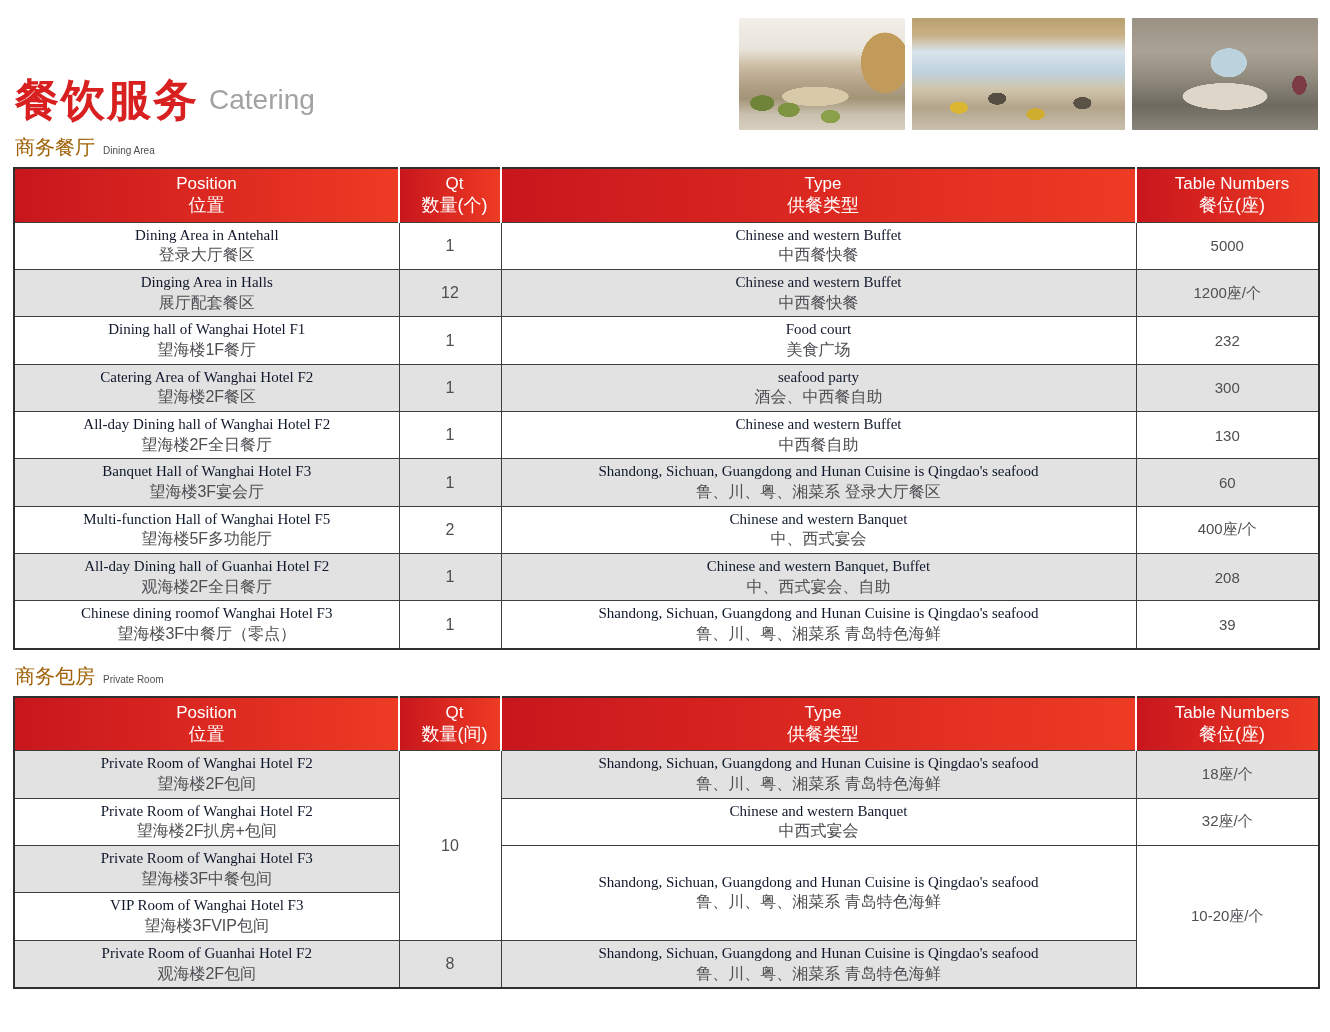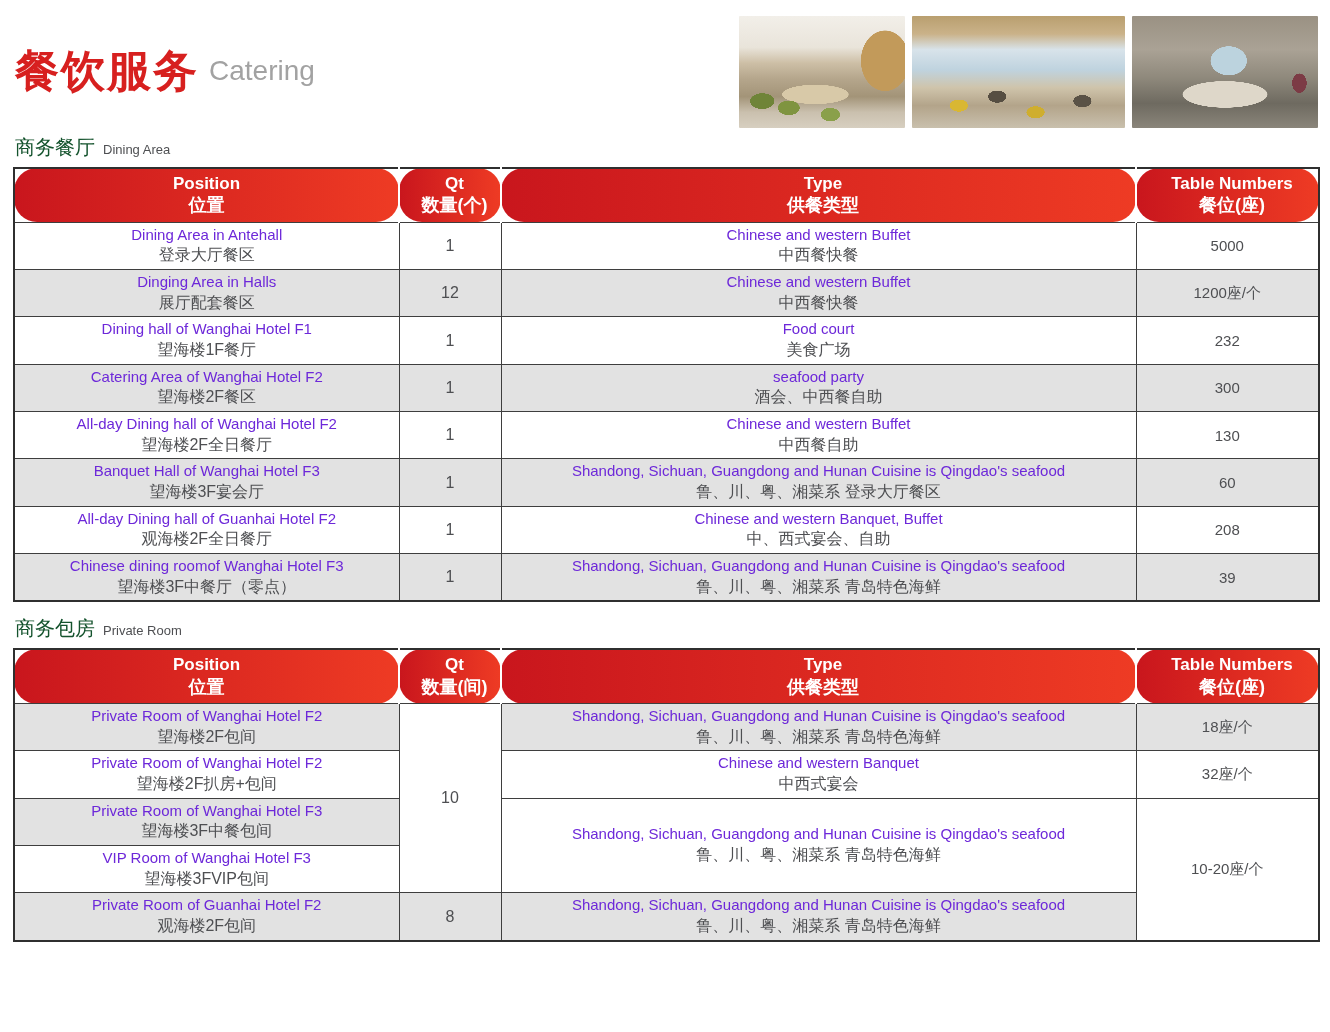--- a/index.html
+++ b/index.html
@@ -6,21 +6,21 @@
   html,body { background:#ffffff; }
   body {
     width:1330px; height:1032px;
     font-family:"Liberation Sans", sans-serif;
     color:#4e4f52;
     overflow:hidden;
   }
   .page { padding:0 12px 0 13px; }
 
   
-  .top { display:flex; justify-content:space-between; align-items:flex-start; padding-top:16px; height:130px; }
+  .top { display:flex; justify-content:space-between; align-items:flex-end; padding-top:16px; height:130px; }
   .title-block { padding-top:26px; padding-left:2px; white-space:nowrap; }
   .title-zh { font-size:44px; font-weight:bold; color:#d7201f; letter-spacing:2px; display:inline-block; }
   .title-en { font-size:28px; color:#a2a2a2; margin-left:10px; display:inline-block; vertical-align:6px; }
   .photos { display:flex; gap:7px; }
   .photo { height:112px; border-radius:1px; }
   .photo.p1 { width:166px;
     background:
       radial-gradient(ellipse 18px 12px at 30% 82%, #7f9440 0 60%, transparent 61%),
       radial-gradient(ellipse 16px 11px at 55% 88%, #8aa04a 0 60%, transparent 61%),
       radial-gradient(ellipse 20px 13px at 14% 76%, #6f8438 0 60%, transparent 61%),
@@ -36,40 +36,40 @@
       linear-gradient(180deg,#b99f6f 0%,#cab289 16%,#d8e3ea 30%,#bfd3df 48%,#cfc4ab 64%,#b3a48a 80%,#c9c0ad 100%); }
   .photo.p3 { width:186px;
     background:
       radial-gradient(ellipse 70px 22px at 50% 70%, #ded7c9 0 60%, transparent 61%),
       radial-gradient(ellipse 12px 16px at 90% 60%, #7c3b45 0 60%, transparent 61%),
       radial-gradient(ellipse 30px 24px at 52% 40%, #bcd3de 0 60%, transparent 61%),
       linear-gradient(180deg,#9a9183 0%,#aaa295 30%,#8f897c 55%,#6e6a60 78%,#8a857a 100%); }
 
   
   .sec-heading { margin:4px 0 6px 2px; }
-  .sec-heading .zh { font-size:20px; color:#14532d; }
-  .sec-heading .en { font-size:13px; color:#4e4f52; margin-left:8px; }
+  .sec-heading .zh { font-size:20px; color:#a16207; }
+  .sec-heading .en { font-size:10px; color:#4e4f52; margin-left:8px; }
   .sec-heading.second { margin-top:13px; }
 
   
   table { border-collapse:collapse; table-layout:fixed; width:1305px; border:2px solid #2f2f2f; }
   col.c-pos { width:385px; } col.c-qt { width:102px; } col.c-type { width:635px; } col.c-seats { width:183px; }
   th {
     background:linear-gradient(90deg,#c9161d 0%,#ee3b24 100%);
-    color:#ffffff; font-weight:bold; height:38px; padding:4px 6px;border-radius:23px;
+    color:#ffffff; font-weight:normal; height:38px; padding:4px 6px;
   }
   th + th { border-left:2px solid #ffffff;padding-left:15px; }
   th .en { font-size:17px; line-height:1.25; }
   th .zh { font-size:18px; line-height:1.3; }
   td {
     border:1px solid #3e3e3e; text-align:center; vertical-align:middle;
     padding:3px 8px; height:46px;
   }
   .t2 td { height:47px; }
-  td .en { font-size:15px; line-height:1.25; color:#6d28d9; }
+  td .en { font-size:15px; line-height:1.25; color:#0f172a;font-family:Liberation Serif, serif; }
   td .zh { font-size:16px; line-height:1.35; color:#4e4f52; }
   td.qt { font-size:16px; }
   td.seats { font-size:15px; }
   .t1 tbody tr:nth-child(even) td { background:#e2e2e2; }
   .bg-g { background:#e2e2e2; }
   .bg-w { background:#ffffff; }
   th, td { text-align:center; vertical-align:middle; }
 </style>
 </head>
 <body>
@@ -186,20 +186,32 @@
           </td>
         <td class="qt">1</td>
         <td>
             <div class="en">Shandong, Sichuan, Guangdong and Hunan Cuisine is Qingdao's seafood</div>
             <div class="zh">鲁、川、粤、湘菜系 登录大厅餐区</div>
           </td>
         <td class="seats">60</td>
       </tr>
       <tr>
         <td>
+            <div class="en">Multi-function Hall of Wanghai Hotel  F5</div>
+            <div class="zh">望海楼5F多功能厅</div>
+          </td>
+        <td class="qt">2</td>
+        <td>
+            <div class="en">Chinese and western Banquet</div>
+            <div class="zh">中、西式宴会</div>
+          </td>
+        <td class="seats">400座/个</td>
+      </tr>
+      <tr>
+        <td>
             <div class="en">All-day Dining hall of Guanhai Hotel F2</div>
             <div class="zh">观海楼2F全日餐厅</div>
           </td>
         <td class="qt">1</td>
         <td>
             <div class="en">Chinese and western Banquet, Buffet</div>
             <div class="zh">中、西式宴会、自助</div>
           </td>
         <td class="seats">208</td>
       </tr>

